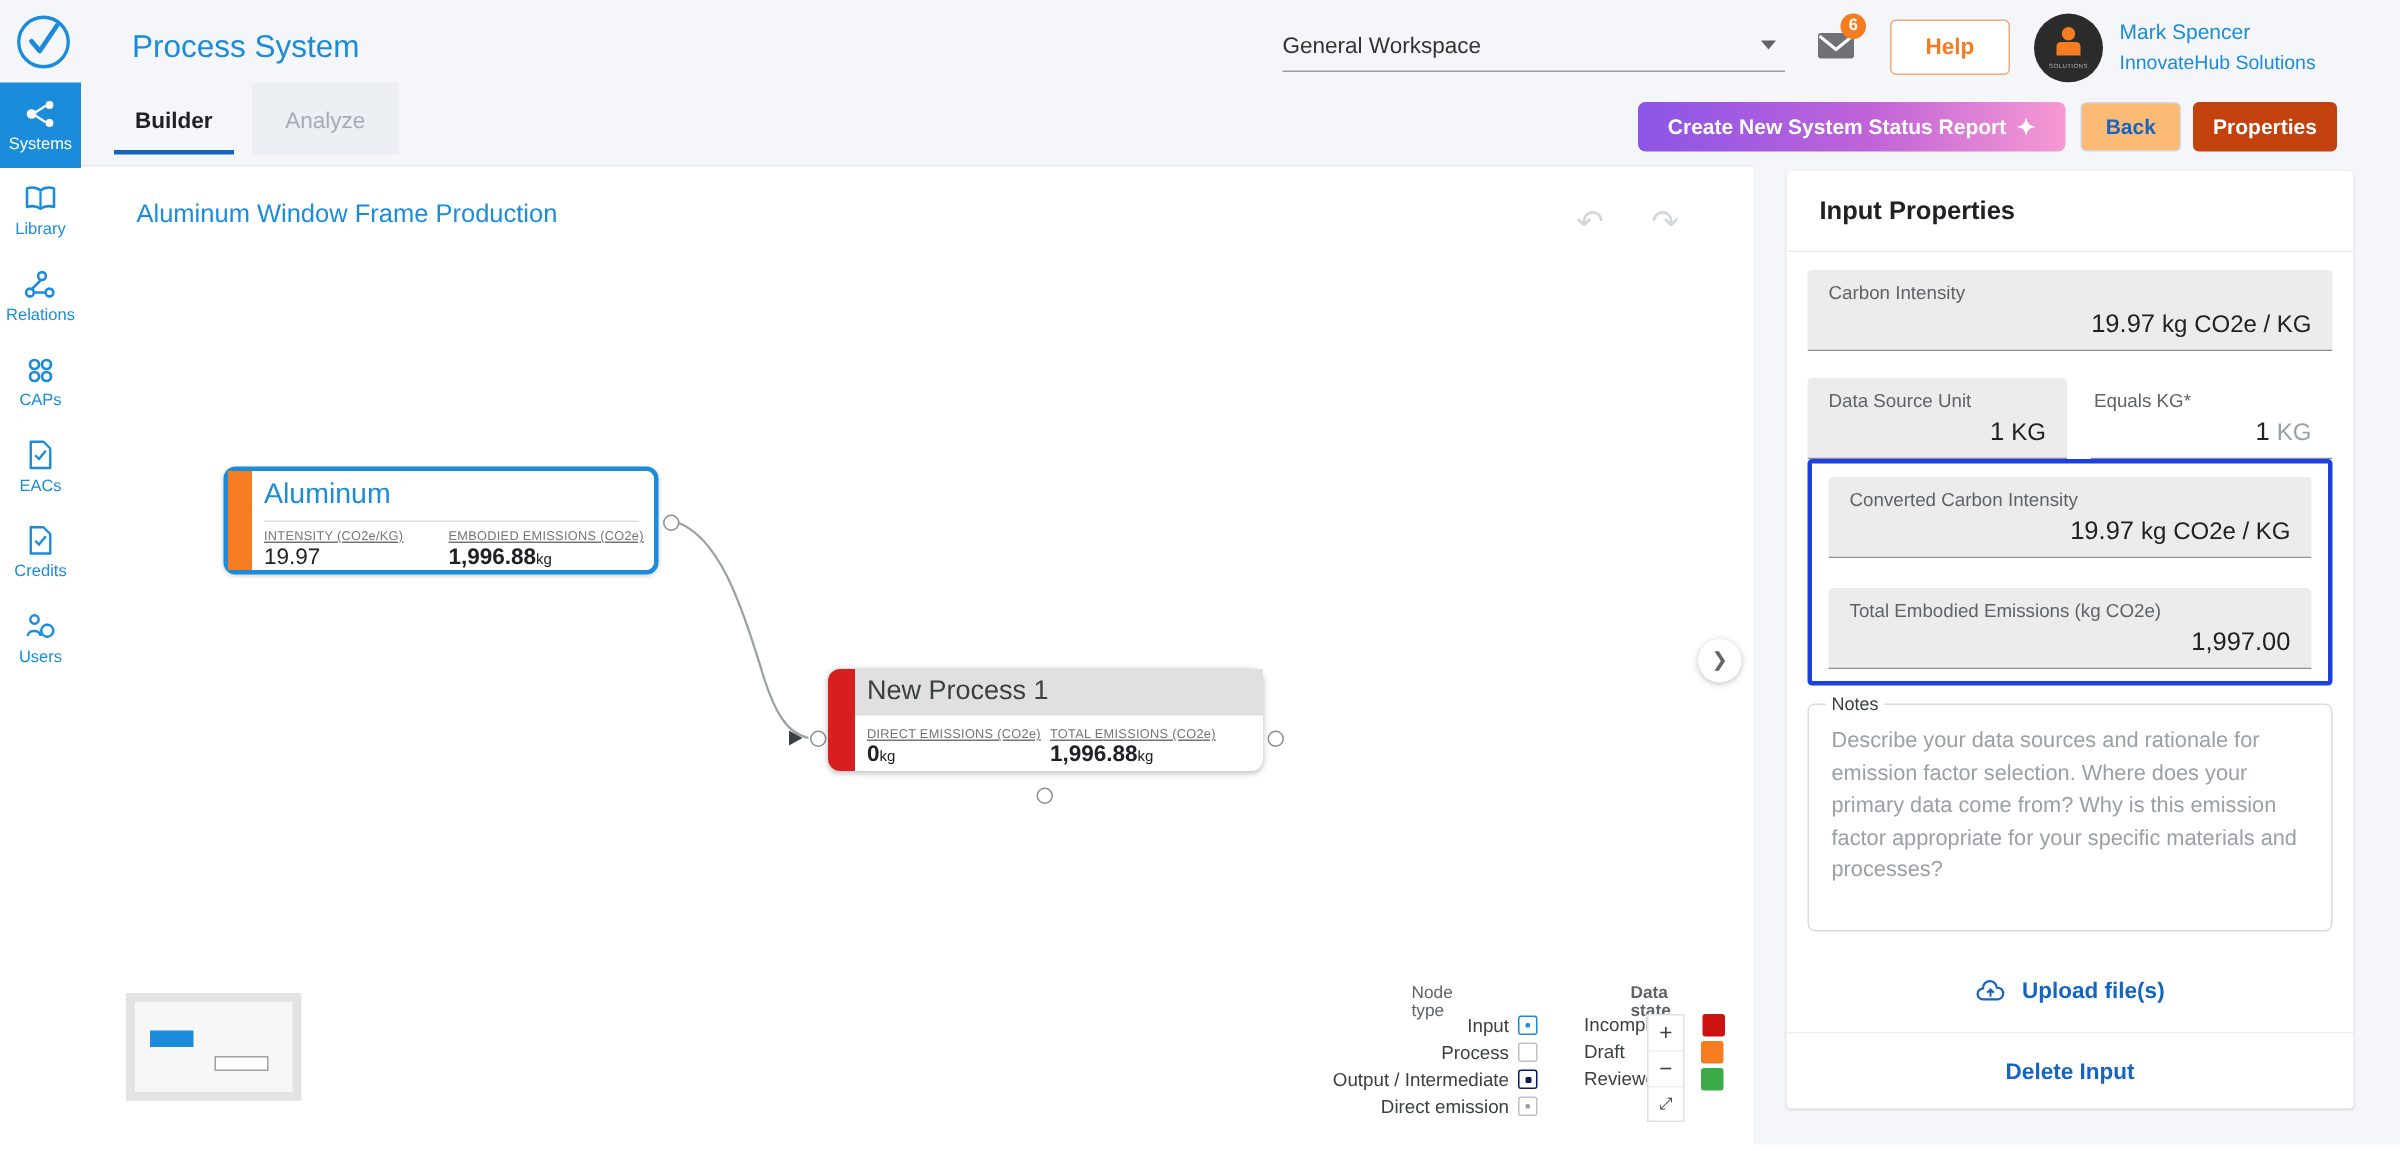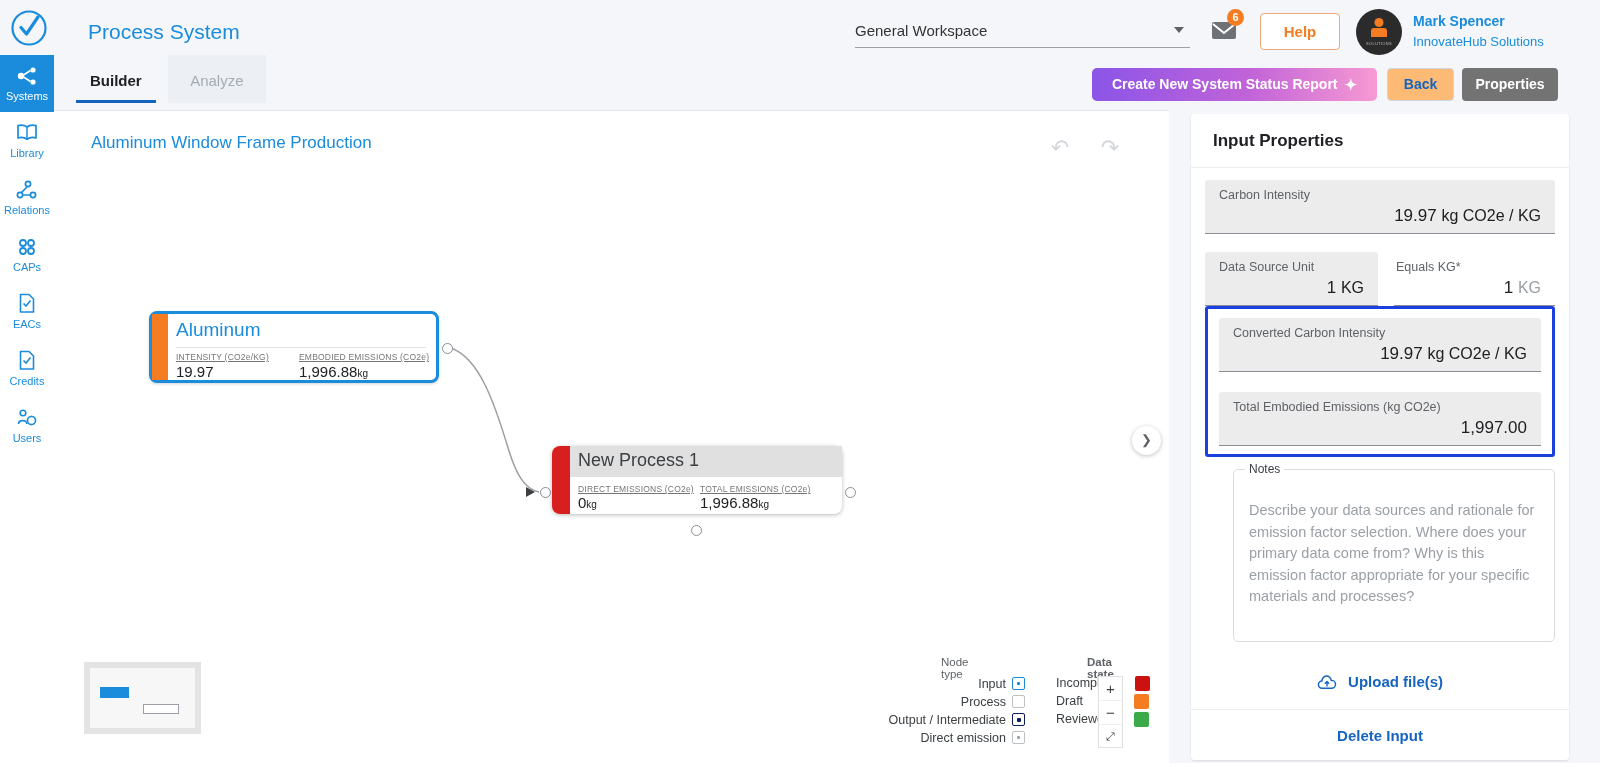--- a/index.html
+++ b/index.html
@@ -62,21 +62,21 @@
   .avatar .av-body {
     position: absolute; left: 50%; top: 19px; transform: translateX(-50%);
     width: 16px; height: 9px; border-radius: 3px 3px 0 0; background: #f57c20;
   }
   .avatar .av-txt {
     position: absolute; left: 0; right: 0; bottom: 9px; text-align: center;
     font-size: 4px; color: #bbb; letter-spacing: .3px;
   }
   .user-name {
     position: absolute; left: 1413px; top: 13px;
-    font-size: 14px; color: #1a8cdb; font-weight: 700;
+    font-size: 14px; color: #1a8cdb; font-weight: 400;
   }
   .user-org {
     position: absolute; left: 1413px; top: 34px;
     font-size: 13px; color: #1a8cdb;
   }
 
   
   .subbar {
     position: absolute; left: 0; top: 55px; width: 1600px; height: 55px;
     background: #f4f6f9;
@@ -101,21 +101,21 @@
   }
   .spark { display: inline-block; margin-left: 7px; font-size: 15px; vertical-align: -1px; }
   .back-btn {
     position: absolute; left: 1387px; top: 68px; width: 67px; height: 33px;
     border: 1px solid #cfd6de; border-radius: 4px; background: #fdba74;
     color: #1565c0; font-size: 14px; font-weight: bold;
     line-height: 31px; text-align: center; cursor: pointer;
   }
   .props-btn {
     position: absolute; left: 1462px; top: 68px; width: 96px; height: 33px;
-    border-radius: 4px; background: #737373;
+    border-radius: 4px; background: #c2410c;
     color: #fff; font-size: 14px; font-weight: bold;
     line-height: 33px; text-align: center; cursor: pointer;
   }
 
   
   .rail {
     position: absolute; left: 0; top: 55px; width: 54px; height: 712px;
     background: #ffffff;
   }
   .rail-item {
@@ -155,21 +155,21 @@
   }
   .node-aluminum .nd-title {
     position: absolute; left: 24px; top: 5px; font-size: 19px; color: #1a8cdb;
   }
   .node-aluminum .divider {
     position: absolute; left: 24px; right: 10px; top: 33px;
     height: 1px; background: #e0e0e0;
   }
   .nd-lab { position: absolute; font-size: 8.5px; color: #757575; letter-spacing: .2px; text-decoration: underline; }
   .nd-val { position: absolute; font-size: 15px; color: #202124; }
-  .nd-val b { font-weight: normal; text-align: right; }
+  .nd-val b { font-weight: bold; text-align: right; }
   .nd-unit { font-size: 10px; color: #202124; }
 
   .node-process {
     left: 498px; top: 335px; width: 290px; height: 68px;
     border-radius: 8px; background: #fff;
     box-shadow: 0 1px 4px rgba(0,0,0,.28);
   }
   .node-process .stripe {
     position: absolute; left: 0; top: 0; width: 18px; height: 100%;
     background: #d81f1f; border-radius: 8px 0 0 8px;
@@ -272,21 +272,21 @@
   .fld-val .u { font-size: 16px; }
   .fld-val .u-grey { color: #9aa0a6; font-size: 16px; }
   .req { color: #5f6368; }
 
   .highlight-box {
     border: 3px solid #1a41e0; border-radius: 3px; background: #fff;
     padding: 9px 11px 8px;
   }
   .notes-box {
     position: relative; border: 1px solid #dadce0; border-radius: 5px;
-    padding: 30px 15px; height: 173px; margin-left: 28px;
+    padding: 14px 15px; height: 152px;
   }
   .notes-legend {
     position: absolute; left: 11px; top: -8px; background: #fff;
     padding: 0 4px; font-size: 12px; color: #3c4043;
   }
   .notes-ph { font-size: 14.5px; color: #9aa0a6; line-height: 21.5px; }
   .link-row {
     text-align: center; padding: 17px 0 16px; font-size: 15px;
     color: #1565c0; font-weight: bold; cursor: pointer;
     border-bottom: 1px solid #eceff1;

